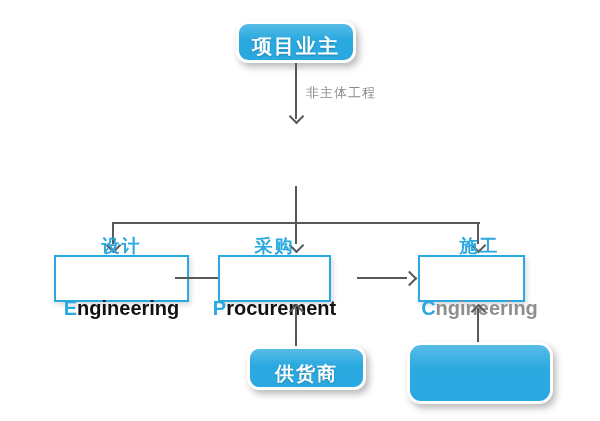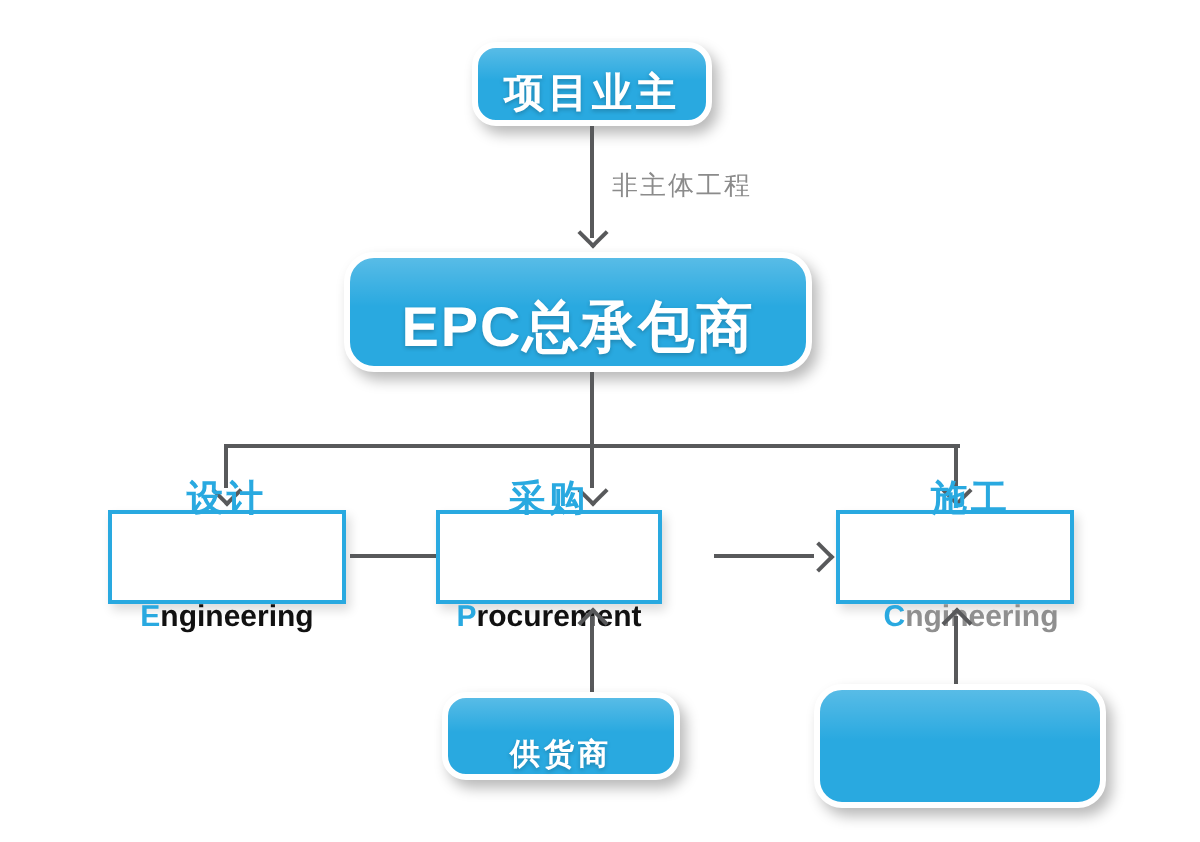--- a/index.html
+++ b/index.html
@@ -24,43 +24,43 @@
     color: #ffffff;
     font-weight: bold;
     display: flex;
     align-items: flex-end;
     justify-content: center;
     text-align: center;
     text-shadow: 0 1px 2px rgba(0,0,0,.22);
   }
   .owner    { left: 236px; top: 21px;  width: 120px; height: 42px; font-size: 20px; letter-spacing: 2px; }
   .epc      { left: 172px; top: 126px; width: 234px; height: 60px; font-size: 28px; letter-spacing: 1px; border-radius: 15px; }
-  .supplier { left: 221px; top: 346px; width: 119px; height: 44px; font-size: 15px; letter-spacing: 2px; }
+  .supplier { left: 247px; top: 346px; width: 119px; height: 44px; font-size: 19px; letter-spacing: 2px; }
   .subcontr { left: 407px; top: 342px; width: 146px; height: 62px; font-size: 17px; letter-spacing: 1px; line-height: 1.45; border-radius: 14px; }
 
   
   .wnode {
     position: absolute;
     box-sizing: border-box;
     top: 255px;
     height: 47px;
     background: #ffffff;
     border: 2px solid var(--border-blue, #29a9e0);
     box-shadow: 2px 3px 5px rgba(0,0,0,.14);
     display: flex;
     flex-direction: column;
     align-items: center;
     justify-content: center;
     text-align: center;
   }
-  .design       { left: 54px;  width: 119px; }
+  .design       { left: 54px;  width: 135px; }
   .procurement  { left: 218px; width: 113px; }
-  .construction { left: 418px; width: 119px; padding-left: 16px; }
+  .construction { left: 418px; width: 107px; padding-left: 16px; }
   .zh { color: var(--node-blue, #29a9e0); font-weight: bold; font-size: 18px; letter-spacing: 2px; line-height: 1.1; }
-  .en { font-weight: bold; font-size: 15px; color: var(--en-text-black, #111111); line-height: 1.15; margin-top: 40px; }
+  .en { font-weight: bold; font-size: 20px; color: var(--en-text-black, #111111); line-height: 1.15; margin-top: 40px; }
   .en .first { color: var(--node-blue, #29a9e0); }
   .construction .en .rest { color: var(--construction-text-gray, #8f8f8f); }
 
   
   .vline { position: absolute; width: 2px; background: var(--arrow-gray, #58595b); }
   .hline { position: absolute; height: 2px; background: var(--arrow-gray, #58595b); }
   .ah {
     position: absolute;
     width: 9px; height: 9px;
     border: 0 solid var(--arrow-gray, #58595b);
@@ -84,23 +84,20 @@
 <div class="stage">
 
   <div class="bnode owner">
     <span>项目业主</span>
   </div>
 
   <div class="vline" style="left:295px;top:63px;height:56px"></div>
   <div class="ah ah-down" style="left:291px;top:111px"></div>
   <div class="edge-label">非主体工程</div>
 
-  <div class="bnode epc">
-    <span>EPC总承包商</span>
-  </div>
 
   <div class="vline" style="left:295px;top:186px;height:37px"></div>
   <div class="hline" style="left:112px;top:222px;width:368px"></div>
   <div class="vline" style="left:112px;top:222px;height:22px"></div>
   <div class="ah ah-down" style="left:108px;top:240px"></div>
   <div class="vline" style="left:295px;top:222px;height:22px"></div>
   <div class="ah ah-down" style="left:291px;top:240px"></div>
   <div class="vline" style="left:477px;top:222px;height:22px"></div>
   <div class="ah ah-down" style="left:473px;top:240px"></div>
 

